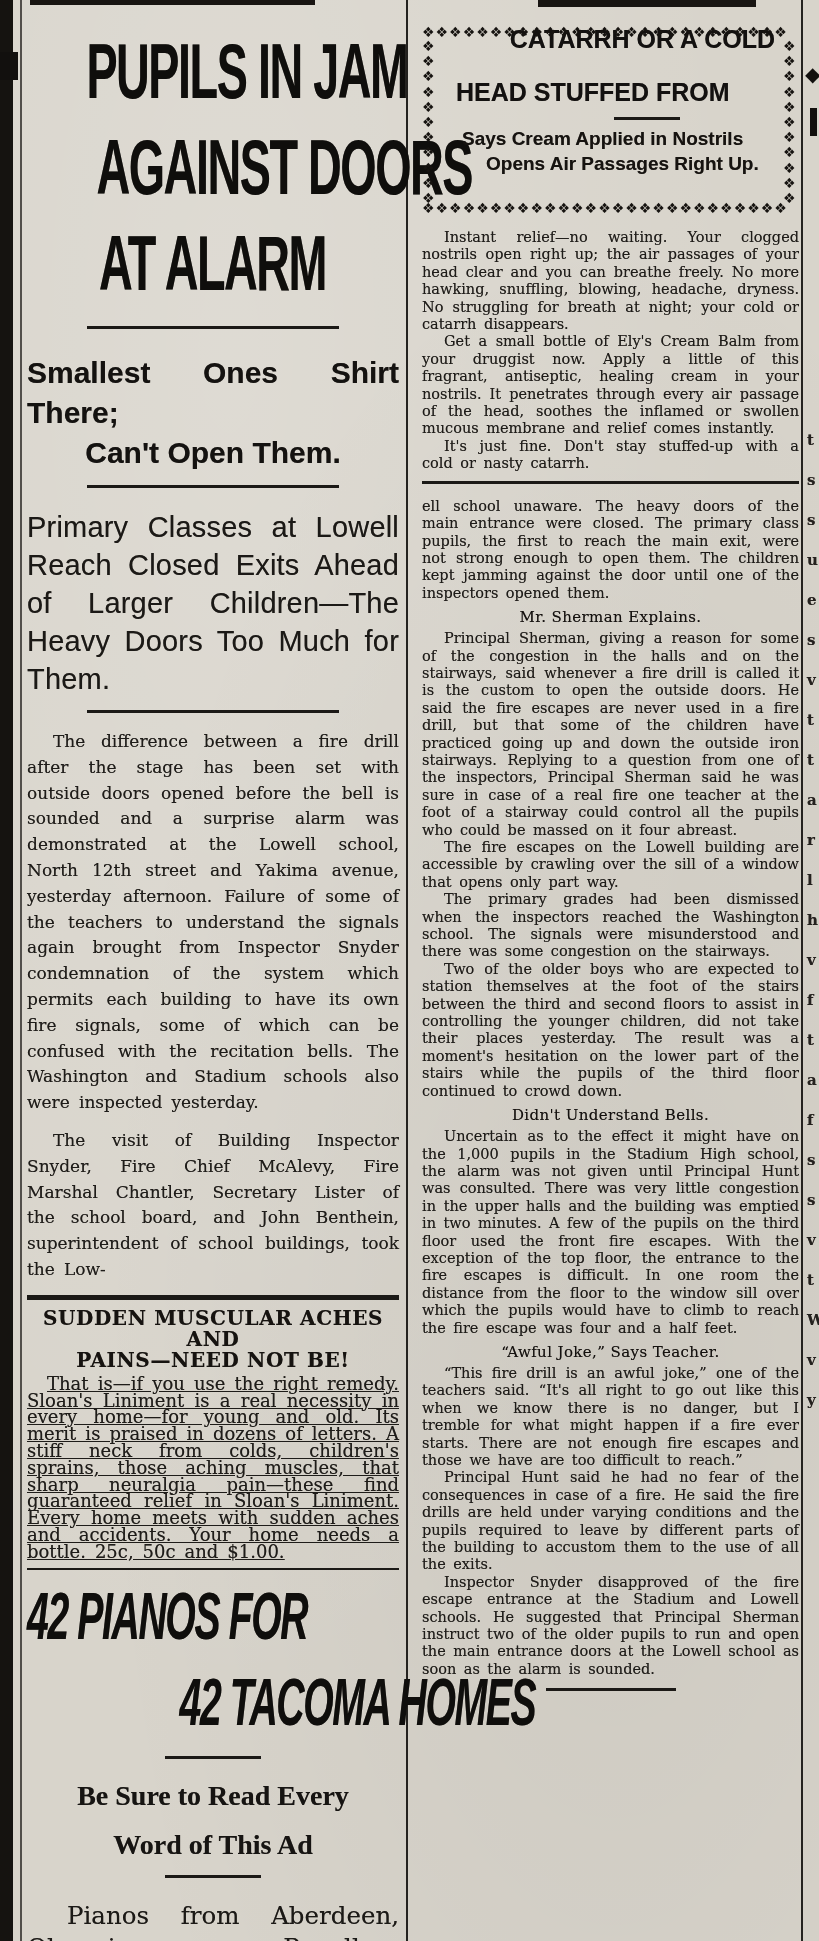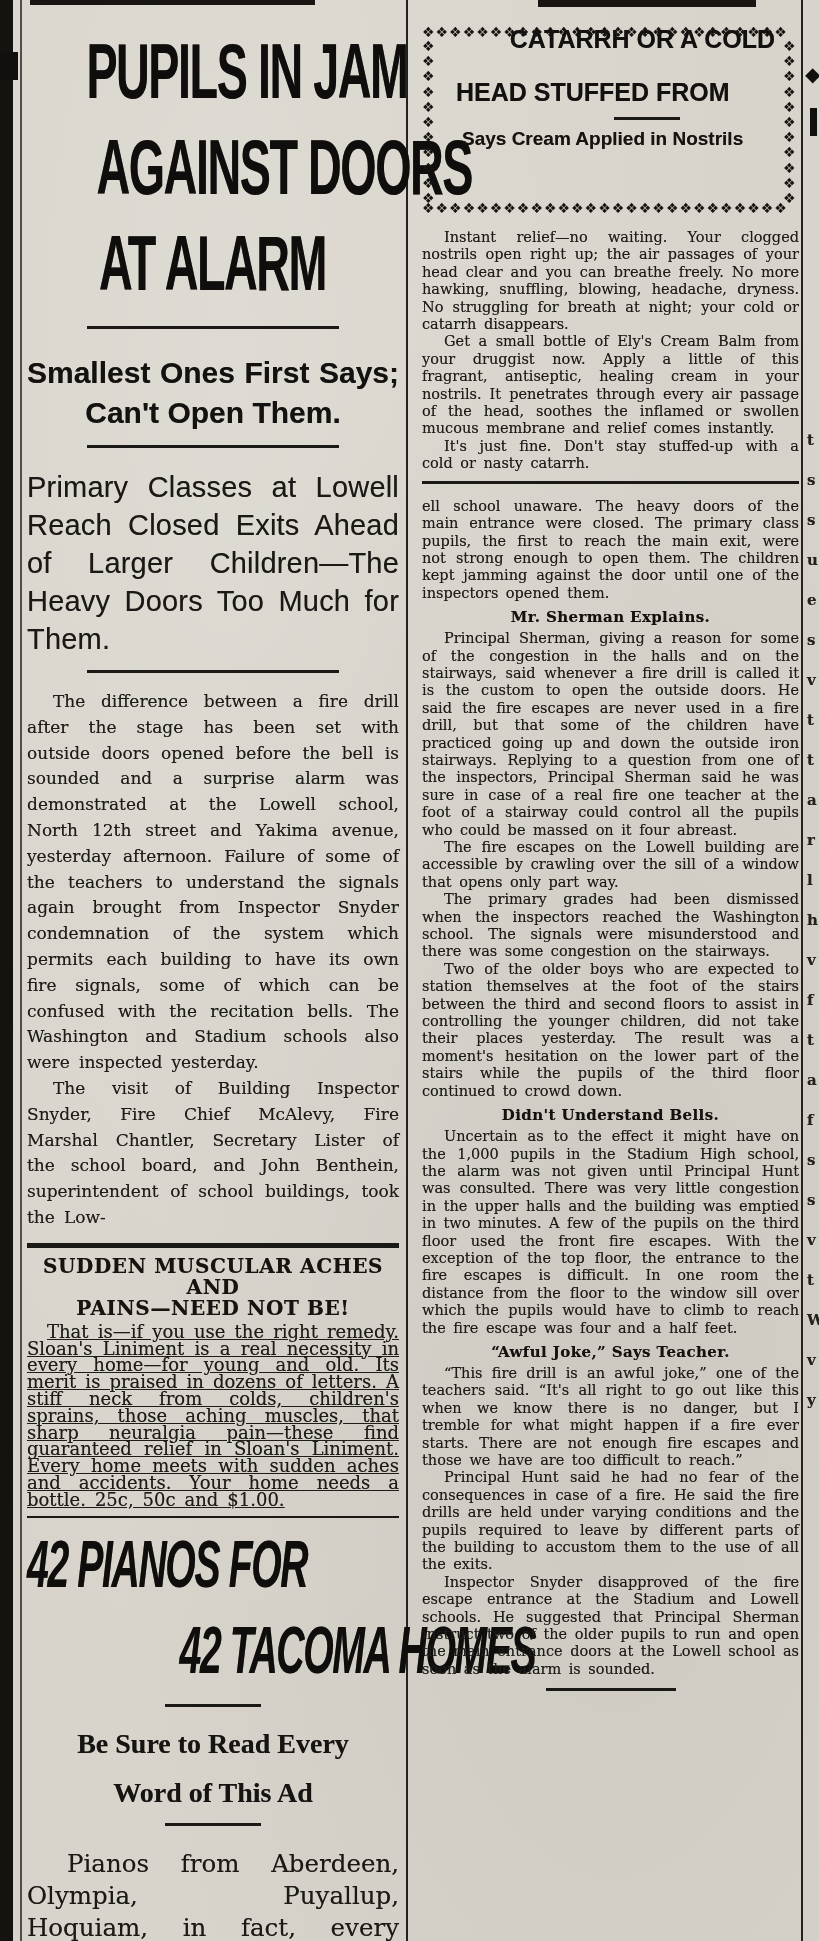--- a/index.html
+++ b/index.html
@@ -55,21 +55,21 @@
   .subhead{font-family:"Liberation Sans",sans-serif;font-weight:bold;font-size:30px;
     line-height:40px;color:#141210;margin-top:24px;}
   .subhead .l1{text-align:justify;text-align-last:justify;}
   .subhead .l2{text-align:center;}
 
   .deck{font-family:"Liberation Sans",sans-serif;font-size:29px;line-height:38px;
     color:#1b1916;text-align:justify;margin-top:20px;letter-spacing:.2px;}
 
   .body-lg{font-family:"DejaVu Serif",serif;font-size:17px;line-height:25.8px;
     text-align:justify;word-spacing:.22em;margin:16px 0 0;text-indent:26px;}
-  .body-lg.follow{margin-top:0;}
+  .body-lg.follow{margin-top:12px;}
 
   .sloan-h{font-family:"DejaVu Serif",serif;font-weight:bold;font-size:20px;line-height:21px;
     text-align:center;letter-spacing:.6px;margin-top:8px;color:#161310;}
   .body-sm-l{font-family:"DejaVu Serif",serif;font-size:18px;line-height:16.8px;
     text-align:justify;word-spacing:.18em;margin:5px 0 0;text-indent:20px;text-decoration:underline;}
 
   .piano-sub{font-family:"Liberation Serif",serif;font-weight:bold;font-size:28px;
     line-height:49px;text-align:center;margin-top:12px;color:#161412;}
   .piano-body{font-family:"DejaVu Serif",serif;font-size:24.5px;line-height:32px;
     text-align:justify;word-spacing:.25em;margin:22px 0 0;text-indent:40px;color:#1b1916;}
@@ -89,21 +89,21 @@
   .cat-rule{width:66px;height:3px;background:#1b1916;margin:10px 0 8px 192px;}
   .cat-s{font-family:"Liberation Sans",sans-serif;font-weight:bold;font-size:19px;color:#161310;}
   .cat-s1{margin-left:40px;}
   .cat-s2{margin:3px 0 0 64px;}
 
   .body-sm{font-family:"DejaVu Serif",serif;font-size:14.5px;line-height:17.4px;
     text-align:justify;word-spacing:.2em;margin:0;text-indent:22px;}
   .body-sm.first{margin-top:12px;}
   .body-sm.noindent{text-indent:0;}
   .body-sm.cont{margin-top:14px;}
-  .sub-sm{font-family:"DejaVu Serif",serif;font-weight:bold;font-size:15px;
+  .sub-sm{font-family:"DejaVu Serif",serif;font-weight:normal;font-size:15px;
     text-align:center;margin:6px 0 4px;letter-spacing:.4px;color:#14110f;}
 
   
   .sliver{position:absolute;left:807px;top:420px;width:14px;
     font-family:"DejaVu Serif",serif;font-size:15px;line-height:40px;
     white-space:pre-line;color:#24211e;font-weight:bold;}
   .sliver-diamond{position:absolute;left:805px;top:62px;font-size:20px;color:#12100e;text-shadow:none;}
   .sliver-dash{position:absolute;left:810px;top:108px;width:7px;height:28px;background:#12100e;}
 </style>
 </head>
@@ -123,21 +123,21 @@
 
     <div class="headline">
       <div class="hl"><span class="hl-text">PUPILS IN JAM</span></div>
       <div class="hl"><span class="hl-text">AGAINST DOORS</span></div>
       <div class="hl"><span class="hl-text">AT ALARM</span></div>
     </div>
 
     <div class="rule short"></div>
 
     <div class="subhead">
-      <div class="l1">Smallest Ones First Says;</div>
+      <div class="l1">Smallest Ones Shirt There;</div>
       <div class="l2">Can't Open Them.</div>
     </div>
 
     <div class="rule short"></div>
 
     <div class="deck">Primary Classes at Lowell Reach Closed Exits Ahead of Larger Children—The Heavy Doors Too Much for Them.</div>
 
     <div class="rule short"></div>
 
     <p class="body-lg">The difference between a fire drill after the stage has been set with outside doors opened before the bell is sounded and a surprise alarm was demonstrated at the Lowell school, North 12th street and Yakima avenue, yesterday afternoon. Failure of some of the teachers to understand the signals again brought from Inspector Snyder condemnation of the system which permits each building to have its own fire signals, some of which can be confused with the recitation bells. The Washington and Stadium schools also were inspected yesterday.</p>
@@ -196,20 +196,21 @@
 ❖
 ❖
 ❖
 ❖
 ❖
 </div>
       <div class="cat-h cat-h2">CATARRH OR A COLD</div>
       <div class="cat-h cat-h1">HEAD STUFFED FROM</div>
       <div class="cat-rule"></div>
       <div class="cat-s cat-s1">Says Cream Applied in Nostrils</div>
+      <div class="cat-s cat-s2">Opens Air Passages Right Up.</div>
     </div>
 
     <p class="body-sm first">Instant relief—no waiting. Your clogged nostrils open right up; the air passages of your head clear and you can breathe freely. No more hawking, snuffling, blowing, headache, dryness. No struggling for breath at night; your cold or catarrh disappears.</p>
     <p class="body-sm">Get a small bottle of Ely's Cream Balm from your druggist now. Apply a little of this fragrant, antiseptic, healing cream in your nostrils. It penetrates through every air passage of the head, soothes the inflamed or swollen mucous membrane and relief comes instantly.</p>
     <p class="body-sm">It's just fine. Don't stay stuffed-up with a cold or nasty catarrh.</p>
 
     <div class="rule med full"></div>
 
     <p class="body-sm noindent cont">ell school unaware. The heavy doors of the main entrance were closed. The primary class pupils, the first to reach the main exit, were not strong enough to open them. The children kept jamming against the door until one of the inspectors opened them.</p>
 

